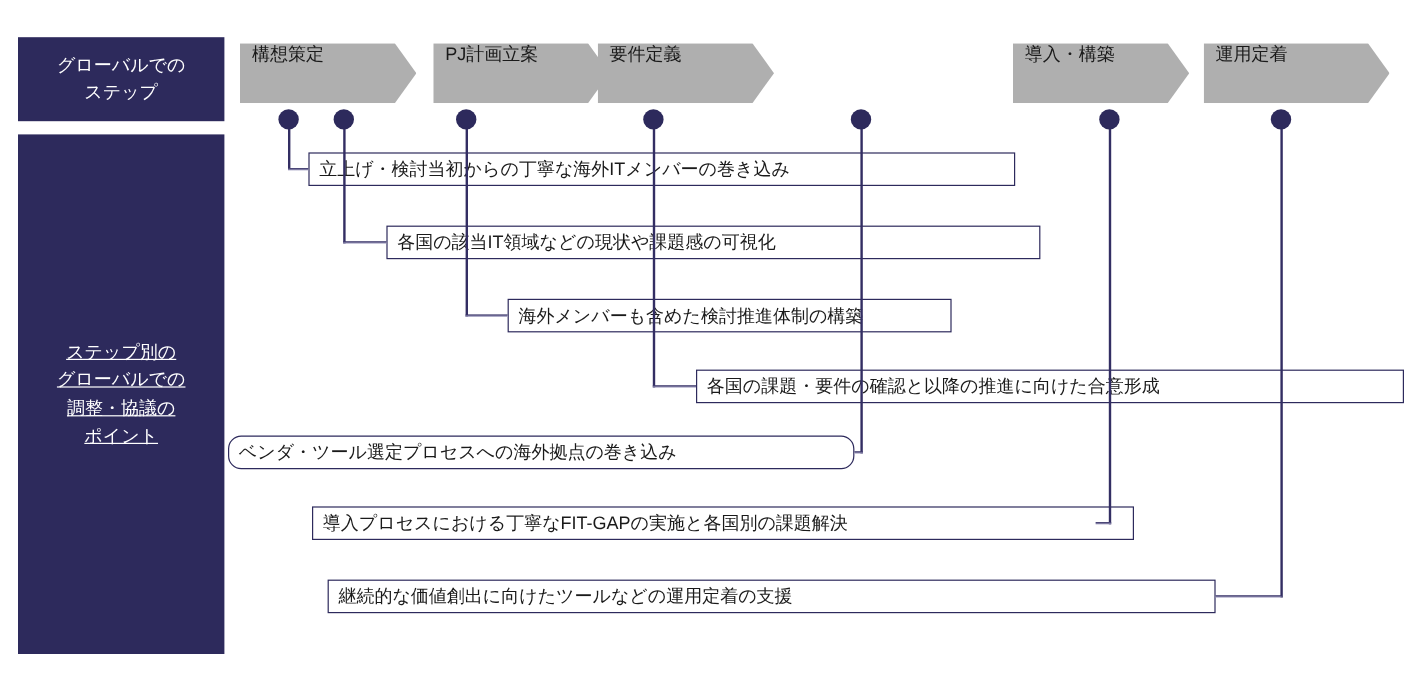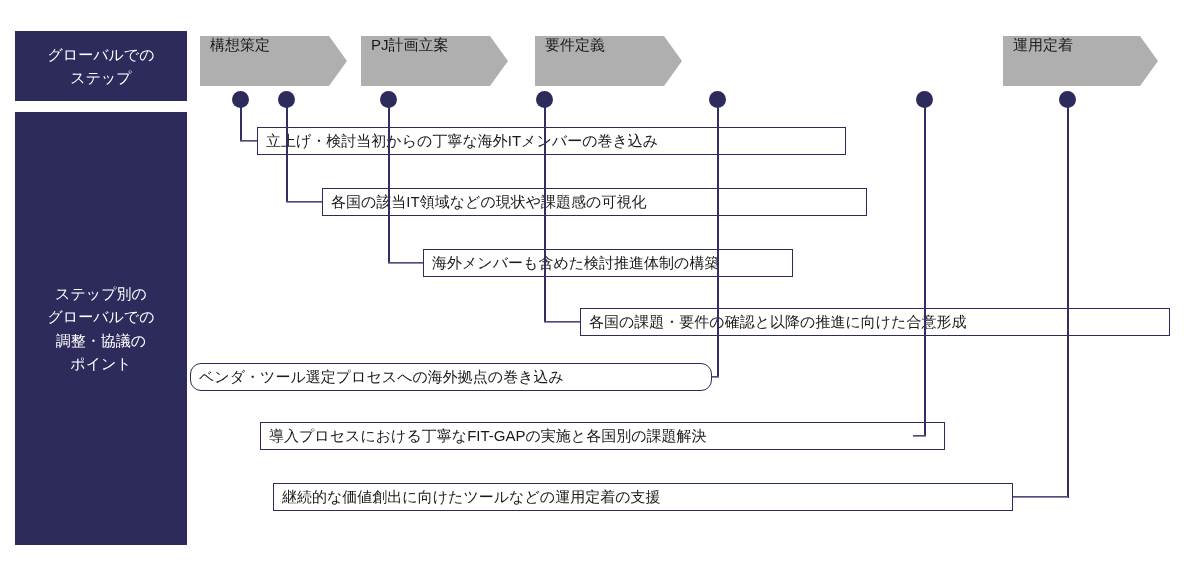--- a/index.html
+++ b/index.html
@@ -15,34 +15,34 @@
   .navy-box {
     position: absolute;
     background: var(--navy);
     color: #ffffff;
     display: flex; align-items: center; justify-content: center;
     text-align: center;
     font-size: 15px; line-height: 1.55;
     white-space: pre-line;
   }
   .navy-top    { left: 15px; top: 31px;  width: 172px; height: 70px; }
-  .navy-bottom { left: 15px; top: 112px; width: 172px; height: 433px; }
+  .navy-bottom { left: 15px; top: 112px; width: 172px; height: 433px; text-decoration: underline; }
 
   
   .arrow {
     position: absolute; top: 36px; height: 50px;
     background: var(--arrow_gray);
     clip-path: polygon(0 0, calc(100% - 18px) 0, 100% 50%, calc(100% - 18px) 100%, 0 100%);
     display: flex; 
     padding-left: 10px; box-sizing: border-box;
     color: var(--text_dark); font-size: 15px; white-space: nowrap;
   }
   .a1 { left: 200px;  width: 147px; }
   .a2 { left: 361px;  width: 147px; }
-  .a3 { left: 535px;  width: 147px; }
+  .a3 { left: 498px;  width: 147px; }
   .a4 { left: 683px;  width: 147px; }
   .a5 { left: 844px;  width: 147px; }
   .a6 { left: 1003px; width: 155px; }
 
   
   .point-box {
     position: absolute; height: 28px;
     background: #ffffff;
     border: 1.4px solid var(--navy);
     box-sizing: border-box;
@@ -119,20 +119,23 @@
 
   <div class="arrow a1">
     <span>構想策定</span>
   </div>
   <div class="arrow a2">
     <span>PJ計画立案</span>
   </div>
   <div class="arrow a3">
     <span>要件定義</span>
   </div>
+  <div class="arrow a5">
+    <span>導入・構築</span>
+  </div>
   <div class="arrow a6">
     <span>運用定着</span>
   </div>
 
   <div class="point-box b1">
     <span>立上げ・検討当初からの丁寧な海外ITメンバーの巻き込み</span>
   </div>
   <div class="point-box b2">
     <span>各国の該当IT領域などの現状や課題感の可視化</span>
   </div>

